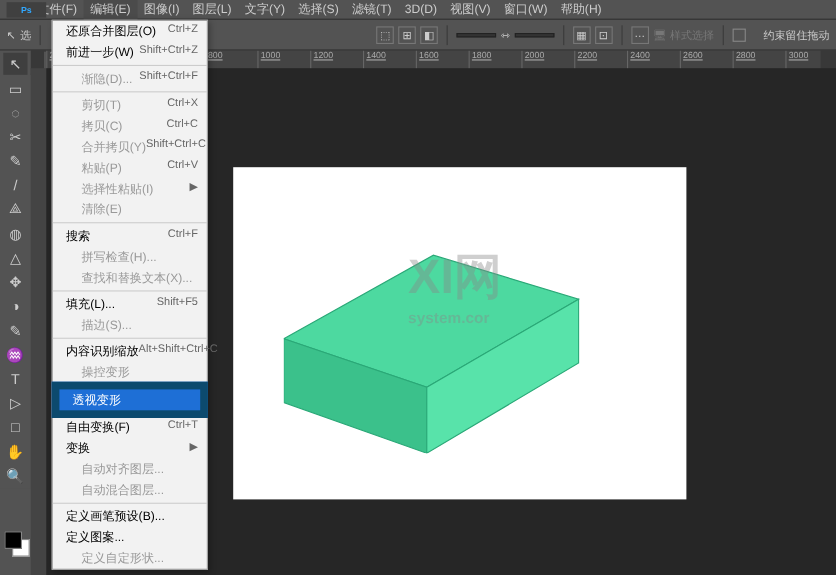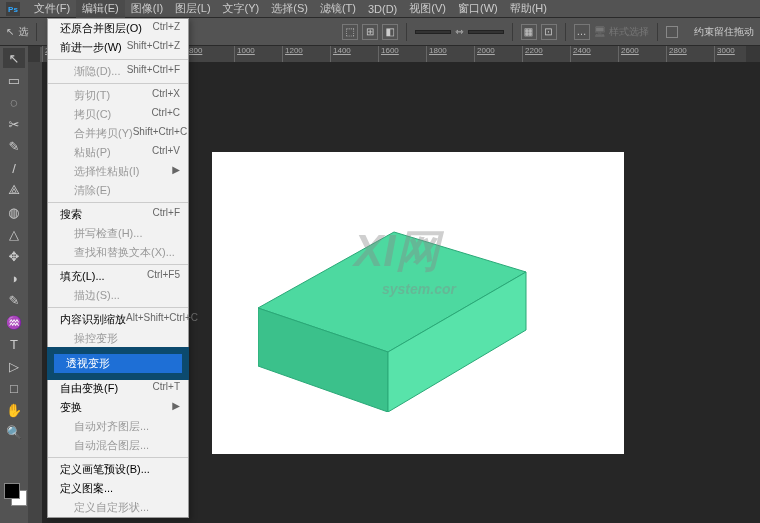--- a/index.html
+++ b/index.html
@@ -1,18 +1,18 @@
 <!DOCTYPE html>
 <html><head>
 <meta charset="utf-8">
 <style>
 * { margin: 0; padding: 0; box-sizing: border-box; font-family: "Microsoft YaHei", sans-serif; }
 body { background: #535353; width: 760px; height: 523px; overflow: hidden; color: #ccc; font-size: 11px; }
 .menubar { background: #535353; height: 18px; display: flex; align-items: center; padding-left: 28px; gap: 0; border-bottom: 1px solid #2a2a2a; }
-.menubar .logo { position: absolute; left: 6px; top: 2px; width: 14px; height: 14px; background: #404040; color: #31a8ff; font-size: 8px; font-weight: bold; display: flex; align-items: center; justify-content: center; }
+.menubar .logo { position: absolute; left: 6px; top: 2px; width: 36px; height: 14px; background: #404040; color: #31a8ff; font-size: 8px; font-weight: bold; display: flex; align-items: center; justify-content: center; }
 .menubar .item { padding: 2px 6px; cursor: default; font-size: 11px; }
 .menubar .item.active { background: #4b4b4b; }
 .optbar { background: #535353; height: 28px; display: flex; align-items: center; padding: 0 6px; gap: 4px; border-bottom: 1px solid #2a2a2a; font-size: 10px; }
 .optbar .sep { width: 1px; height: 18px; background: #3a3a3a; margin: 0 4px; }
 .optbar .box { width: 16px; height: 16px; border: 1px solid #777; display: flex; align-items: center; justify-content: center; }
 .optbar .check { display: flex; align-items: center; gap: 16px; }
 .optbar .chk { width: 12px; height: 12px; border: 1px solid #888; }
 .optbar .input { background: #333; border: 1px solid #222; padding: 1px 4px; width: 36px; }
 .tabbar { background: #383838; height: 22px; display: flex; align-items: center; padding-left: 40px; border-bottom: 1px solid #2a2a2a; font-size: 10px; }
 .tab { background: #535353; padding: 3px 8px; color: #ddd; }
@@ -27,22 +27,22 @@
 .shape { position: absolute; left: 46px; top: 60px; }
 .dropdown { position: absolute; left: 47px; top: 18px; width: 142px; background: #f2f2f2; color: #000; border: 1px solid #999; box-shadow: 2px 2px 6px rgba(0,0,0,.3); font-size: 11px; }
 .dropdown .row { display: flex; justify-content: space-between; padding: 2px 8px 2px 12px; cursor: default; white-space: nowrap; }
 .dropdown .row.disabled { color: #999; margin-left: 14px; }
 .dropdown .row.high { background: #1e6fd6; color: #fff; border: 7px solid #0c4a6e; margin: -1px; }
 .dropdown hr { border: none; border-top: 1px solid #ccc; margin: 2px 0; }
 .dropdown .sc { color: #666; font-size: 10px; }
 .swatch { position: absolute; left: 4px; bottom: 40px; }
 .swatch .fg { width: 16px; height: 16px; background: #000; border: 1px solid #888; position: absolute; }
 .swatch .bg { width: 16px; height: 16px; background: #fff; border: 1px solid #888; position: absolute; left: 7px; top: 7px; }
-.watermark { position: absolute; left: 312px; top: 160px; font-size: 44px; color: #888; opacity: .4; font-style: italic; font-weight: bold; pointer-events: none; }
-.watermark small { font-size: 14px; display: block; margin-left: 28px; }
+.watermark { position: absolute; left: 329px; top: 160px; font-size: 44px; color: #888; opacity: .4; font-weight: bold; pointer-events: none; }
+.watermark small { font-size: 14px; display: block; }
 </style>
 </head>
 <body>
 
 <div class="menubar">
   <div class="logo">Ps</div>
 <div class="item">文件(F)</div>
     <div class="item active">编辑(E)</div>
     <div class="item">图像(I)</div>
     <div class="item">图层(L)</div>
@@ -185,21 +185,21 @@
     </div>
     <div class="row disabled">
       <span>拼写检查(H)...</span>
     </div>
     <div class="row disabled">
       <span>查找和替换文本(X)...</span>
     </div>
     <hr>
     <div class="row">
       <span>填充(L)...</span>
-      <span class="sc">Ctrl+F5</span>
+      <span class="sc">Shift+F5</span>
     </div>
     <div class="row disabled">
       <span>描边(S)...</span>
     </div>
     <hr>
     <div class="row">
       <span>内容识别缩放</span>
       <span class="sc">Alt+Shift+Ctrl+C</span>
     </div>
     <div class="row disabled">

